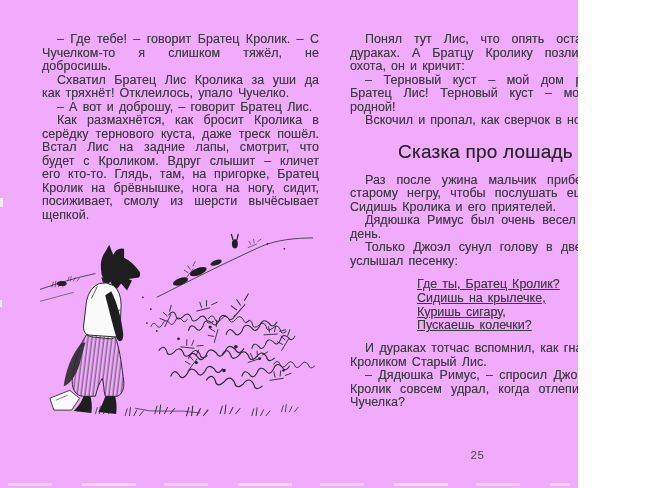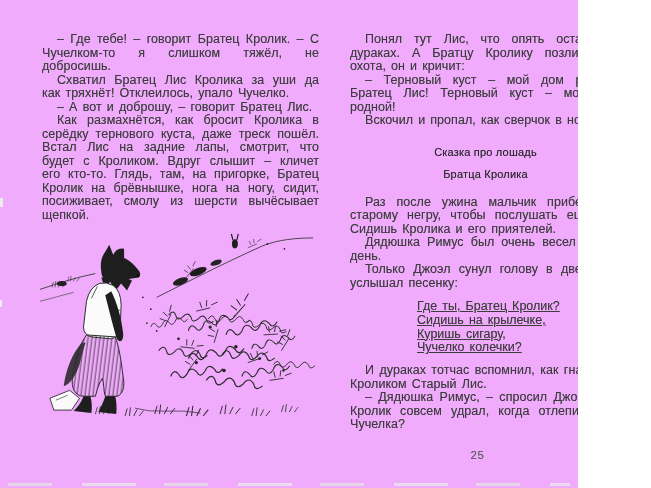--- a/index.html
+++ b/index.html
@@ -15,21 +15,21 @@
   .col-left  { left:42px;  width:277px; }
   .col-right { left:350px; width:271px; }
   p.para {
     margin:0; font-size:12.5px; line-height:13.5px;
     text-align:justify; text-indent:15px;
     word-spacing:1.6px; letter-spacing:0.05px;
     text-shadow:0 0 0.4px rgba(70,70,70,.55);
   }
   .heading {
     margin:13px 0 11px; text-align:center;
-    font-size:11px; line-height:22px; color:#272727;
+    font-size:19px; line-height:22px; color:#272727;
     letter-spacing:0.2px; font-weight:normal;
     text-shadow:0 0 0.4px rgba(40,40,40,.5);
   }
   .verse { margin:10px 0 9px 67px; font-size:12.5px; line-height:13.8px;text-decoration:underline; }
   .verse div { white-space:nowrap; word-spacing:1.6px;
     text-shadow:0 0 0.4px rgba(70,70,70,.55); }
   .pagenum {
     position:absolute; left:342px; top:449px; width:271px;
     text-align:center; font-size:11.5px; color:#4a4a4a; letter-spacing:0.6px;
   }
@@ -151,32 +151,31 @@
     </svg>
   </div>
 
   <div class="col col-right">
     <p class="para">Понял тут Лис, что опять остался в дураках. А Братцу Кролику позлить его охота, он и кричит:</p>
     <p class="para">– Терновый куст – мой дом родной, Братец Лис! Терновый куст – мой дом родной!</p>
     <p class="para">Вскочил и пропал, как сверчок в нога.</p>
 
     <h2 class="heading">
       <span style="display:block">Сказка про лошадь</span>
-      <span style="display:block">Братца Кролика</span>
     </h2>
 
     <p class="para">Раз после ужина мальчик прибежал к старому негру, чтобы послушать ещё про Сидишь Кролика и его приятелей.</p>
     <p class="para">Дядюшка Римус был очень весел в этот день.</p>
     <p class="para">Только Джоэл сунул голову в дверь, он услышал песенку:</p>
 
     <div class="verse">
       <div>Где ты, Братец Кролик?</div>
       <div>Сидишь на крылечке,</div>
       <div>Куришь сигару,</div>
-      <div>Чучелко колечки?</div>
+      <div>Пускаешь колечки?</div>
     </div>
 
     <p class="para">И дураках тотчас вспомнил, как гнался за Кроликом Старый Лис.</p>
     <p class="para">– Дядюшка Римус, – спросил Джоэл, – а Кролик совсем удрал, когда отлепился от Чучелка?</p>
   </div>
 
   <div class="pagenum">25</div>
 
   <div class="scan-edge"></div>
   <div class="edge-smudge" style="left:0; top:198px; width:3px; height:9px;"></div>

